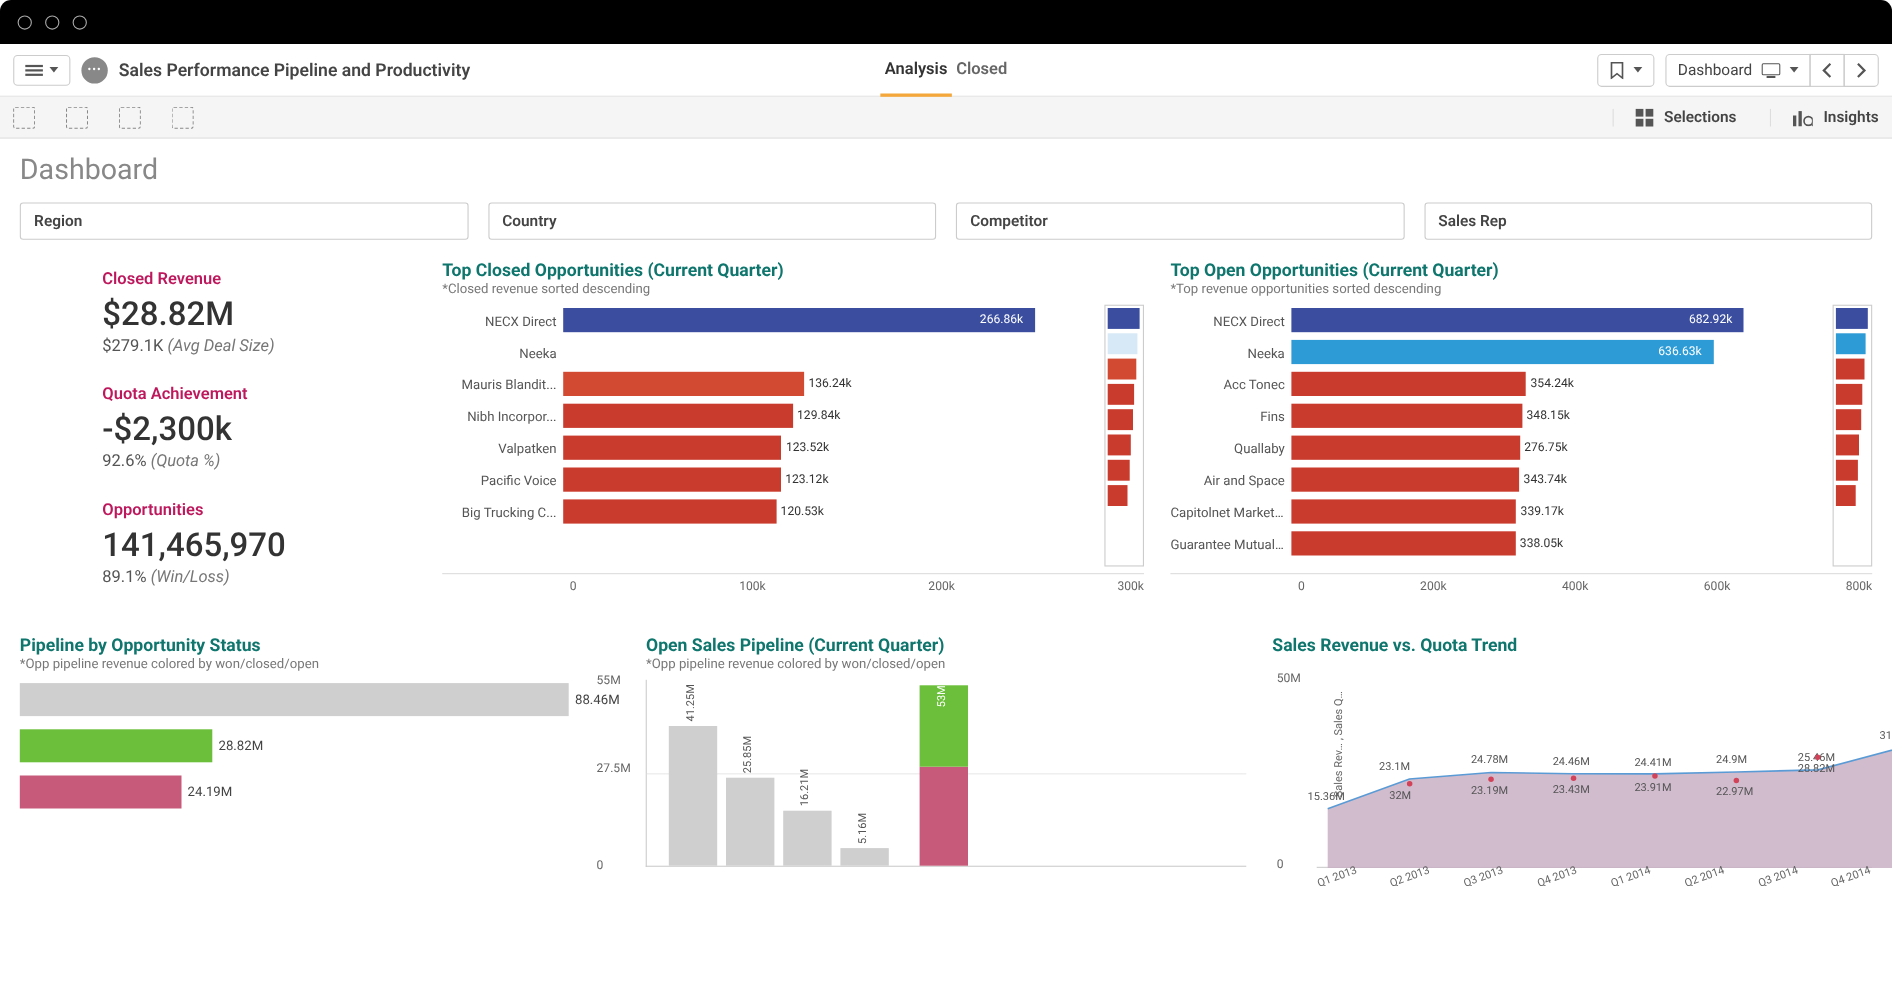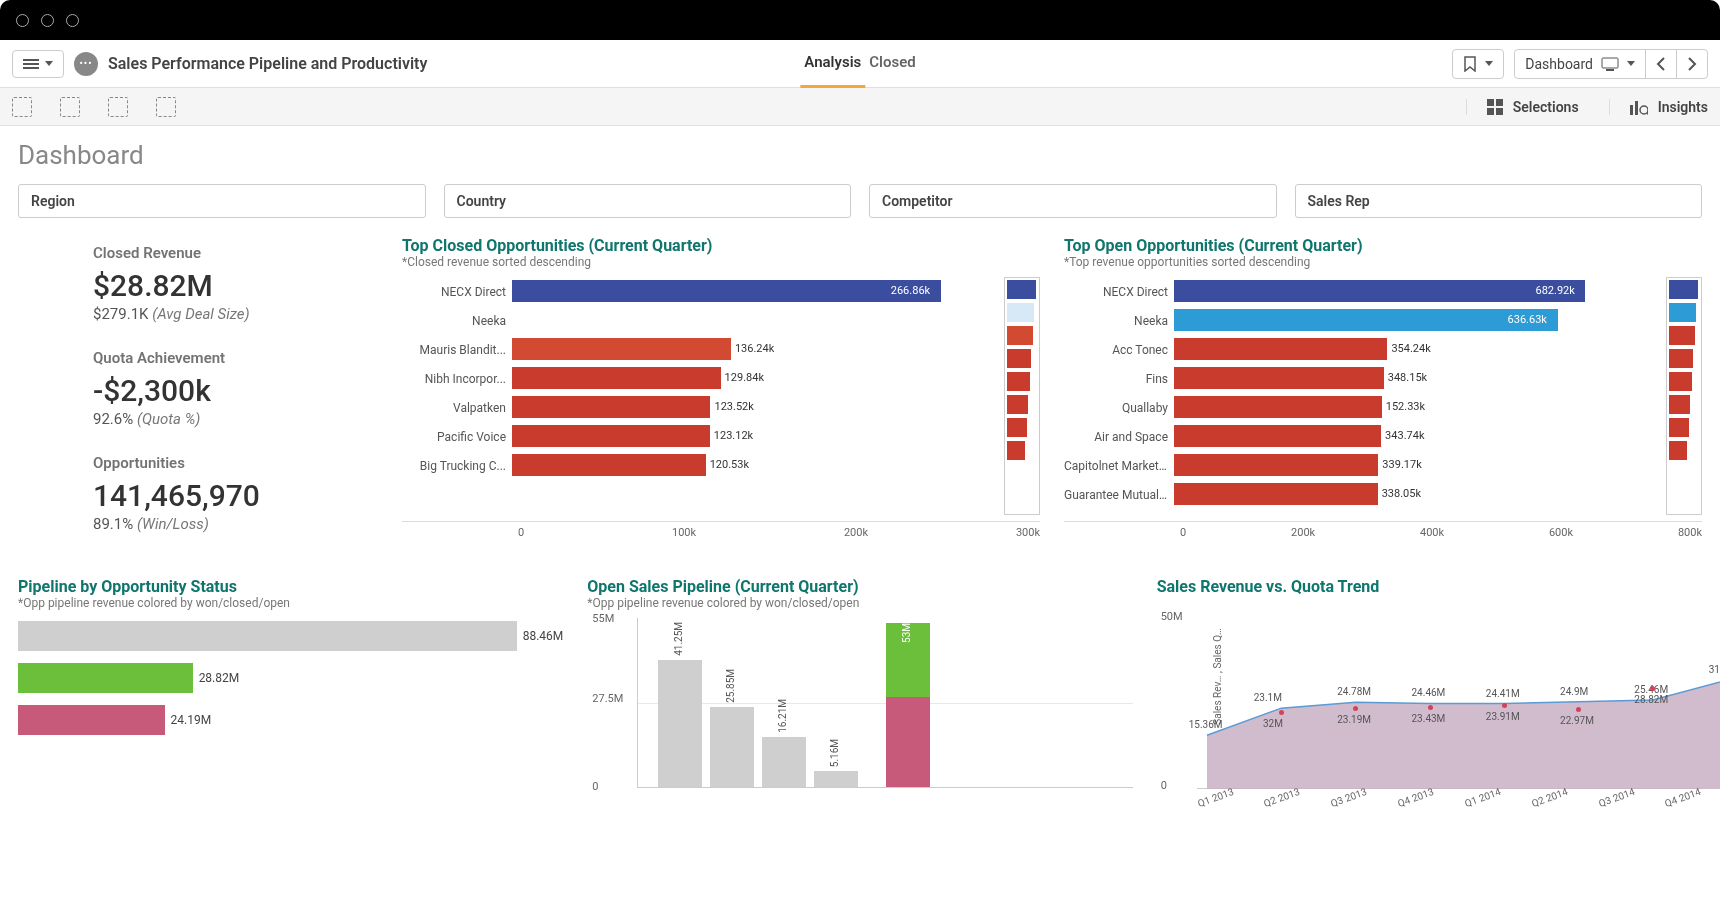--- a/index.html
+++ b/index.html
@@ -29,21 +29,21 @@
 .sub-right { margin-left:auto; display:flex; gap:30px; }
 .sub-right .sr { display:flex; align-items:center; gap:10px; font-size:14px; font-weight:600; color:#444; border-left:1px solid #ddd; padding-left:20px; }
 .icon-sq { width:16px; height:16px; display:grid; grid-template:repeat(2,1fr)/repeat(2,1fr); gap:2px; }
 .icon-sq span{ background:#555; }
 .page { padding: 14px 18px; }
 .page-title { font-size: 26px; color:#888; font-weight:400; margin-bottom:14px; }
 .filters { display:flex; gap:18px; margin-bottom:18px; }
 .filter { flex:1; border:1px solid #ccc; border-radius:3px; padding:8px 12px; font-size:14px; font-weight:600; color:#444; }
 .row1 { display:flex; gap:24px; margin-bottom:18px; }
 .kpis { width: 360px; padding-left:75px; padding-top:8px; }
-.kpi-label { font-size:15px; font-weight:600; color:#737373; margin-bottom:6px; }
+.kpi-label { font-size:15px; font-weight:600; color:#be185d; margin-bottom:6px; }
 .kpi-main { font-size:30px; font-weight:500; color:#333; margin-bottom:2px; }
 .kpi-sub { font-size:15px; color:#555; margin-bottom:26px; }
 .kpi-sub i { font-style:italic; color:#777; }
 .chart-block { flex:1; }
 .chart-title { font-size:16px; font-weight:700; color:#0f766e; }
 .chart-sub { font-size:12px; color:#777; margin-bottom:8px; }
 .hbar-area { display:flex; gap:10px; }
 .hbar-main { flex:1; }
 .hbar-row { display:flex; align-items:center; height:29px; }
 .hbar-lbl { width:110px; text-align:right; font-size:12px; color:#555; padding-right:6px; white-space:nowrap; overflow:hidden; text-overflow:ellipsis;}
@@ -52,21 +52,21 @@
 .hbar-val { position:absolute; font-size:11px; color:#333; top:7px; }
 .hbar-axis { display:flex; justify-content:space-between; font-size:11px; color:#666; padding-left:116px; margin-top:6px; border-top:1px solid #ddd; padding-top:4px; }
 .hbar-mini { width:36px; border:1px solid #ccc; padding:2px; display:flex; flex-direction:column; gap:4px; height:238px; }
 .hbar-mini div{ height:19px; }
 .row2 { display:flex; gap:24px; }
 .col { flex:1; }
 .pbs-chart { position:relative; height:150px; }
 .pbs-row { display:flex; align-items:center; height:36px; margin-bottom:6px; }
 .pbs-bar { height:30px; }
 .pbs-val { font-size:12px; margin-left:6px; color:#444; }
-.vbar-chart { position:relative; height:170px; border-left:1px solid #ccc; border-bottom:1px solid #ccc; margin-left:50px; }
+.vbar-chart { position:relative; height:170px; border-left:1px solid #ccc; border-bottom:1px solid #ccc; }
 .vbar { position:absolute; bottom:0; width:44px; background:#ccc; }
 .vbar-lbl { position:absolute; font-size:10px; color:#555; writing-mode:vertical-rl; transform:rotate(180deg); }
 .vbar-y { position:absolute; left:-46px; font-size:11px; color:#666; }
 .trend-chart { position:relative; height:175px; margin-left:40px; border-bottom:1px solid #ccc; }
 .trend-ylabel { position:absolute; left:-28px; top:50%; transform:rotate(-90deg) translateX(30px); font-size:10px; color:#666; white-space:nowrap; }
 .trend-y { position:absolute; left:-36px; font-size:11px; color:#666; }
 .trend-area { fill:#c9b0c5; fill-opacity:0.85; }
 .trend-line { stroke:#5b9bd5; stroke-width:1.5; fill:none; }
 .trend-pt { font-size:10px; color:#555; position:absolute; white-space:nowrap; }
 .trend-x { display:flex; justify-content:space-between; font-size:10px; color:#666; margin-left:40px; padding-top:3px; }
@@ -281,21 +281,21 @@
               <div class="hbar-lbl">Fins</div>
       <div class="hbar-track">
                 <div class="hbar-fill" style="width:43.51875%;background:#c93b2d"></div>
       <div class="hbar-val" style="left:calc(43.51875% + 4px)">348.15k</div>
               </div>
             </div>
             <div class="hbar-row">
               <div class="hbar-lbl">Quallaby</div>
       <div class="hbar-track">
                 <div class="hbar-fill" style="width:43.09375%;background:#c93b2d"></div>
-      <div class="hbar-val" style="left:calc(43.09375% + 4px)">152.33k</div>
+      <div class="hbar-val" style="left:calc(43.09375% + 4px)">276.75k</div>
               </div>
             </div>
             <div class="hbar-row">
               <div class="hbar-lbl">Air and Space</div>
       <div class="hbar-track">
                 <div class="hbar-fill" style="width:42.9675%;background:#c93b2d"></div>
       <div class="hbar-val" style="left:calc(42.9675% + 4px)">343.74k</div>
               </div>
             </div>
             <div class="hbar-row">

